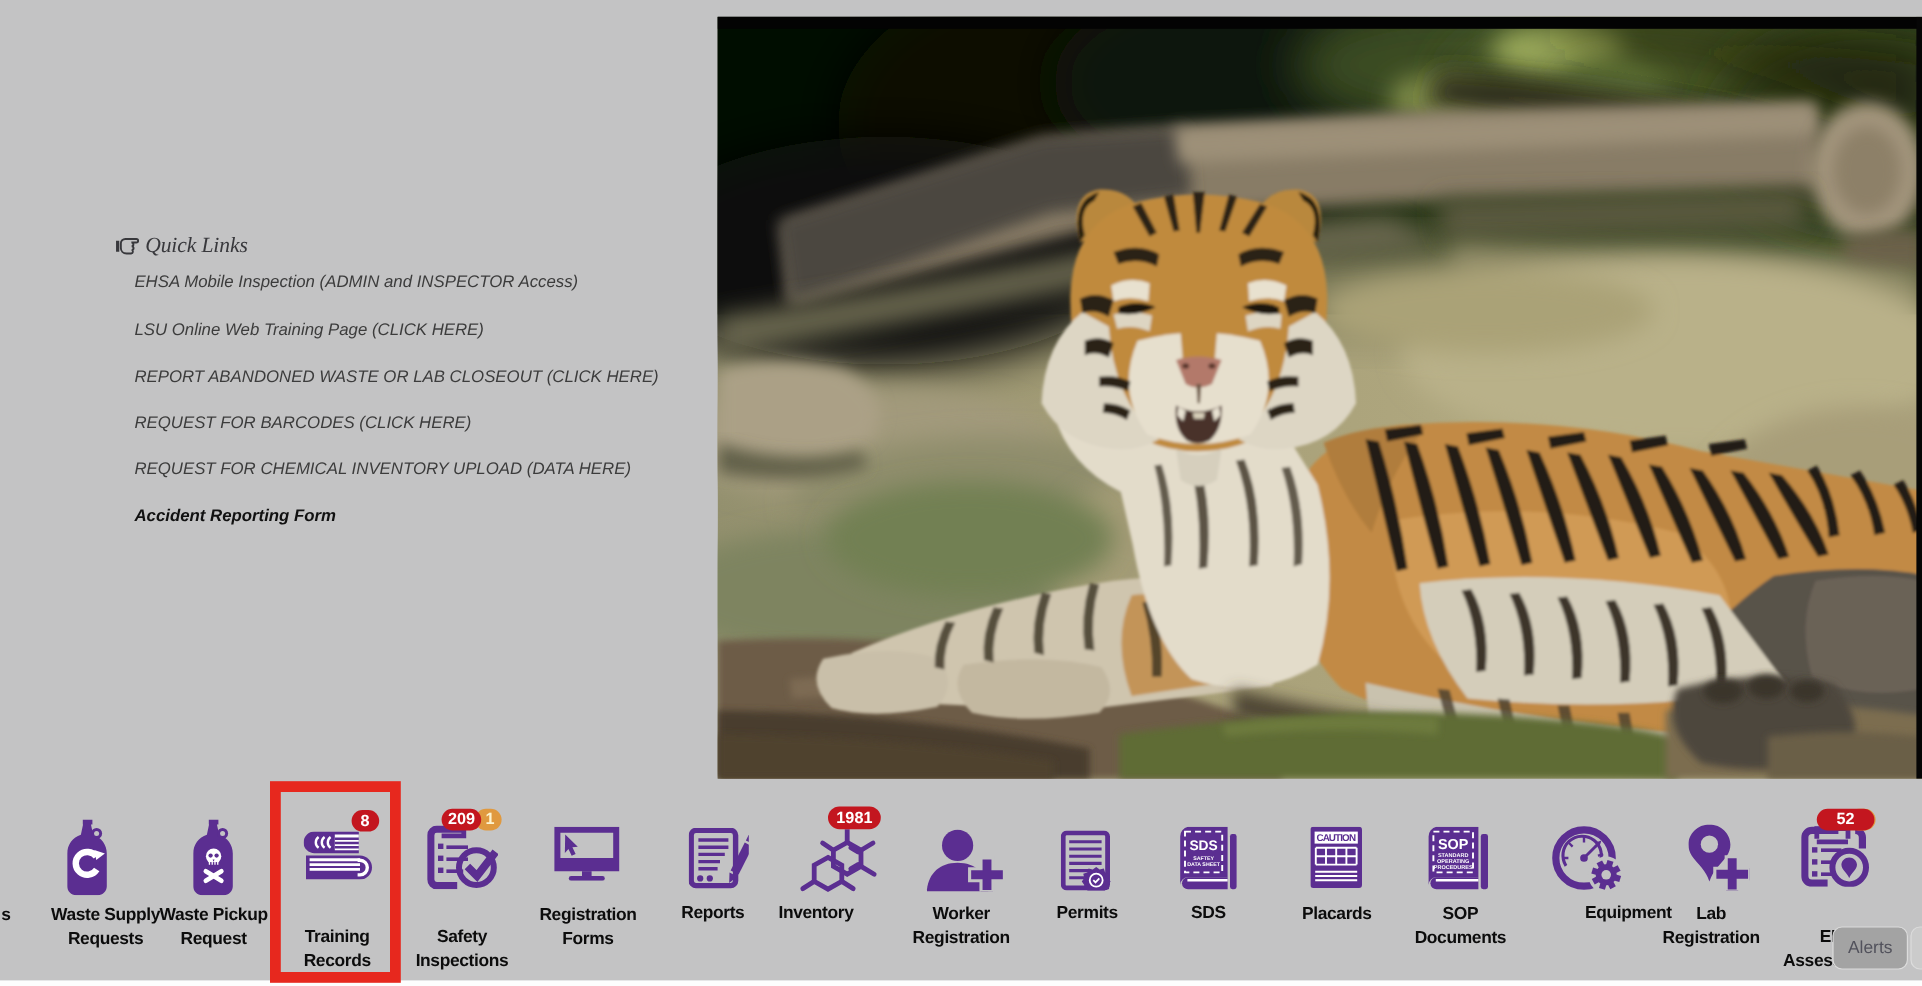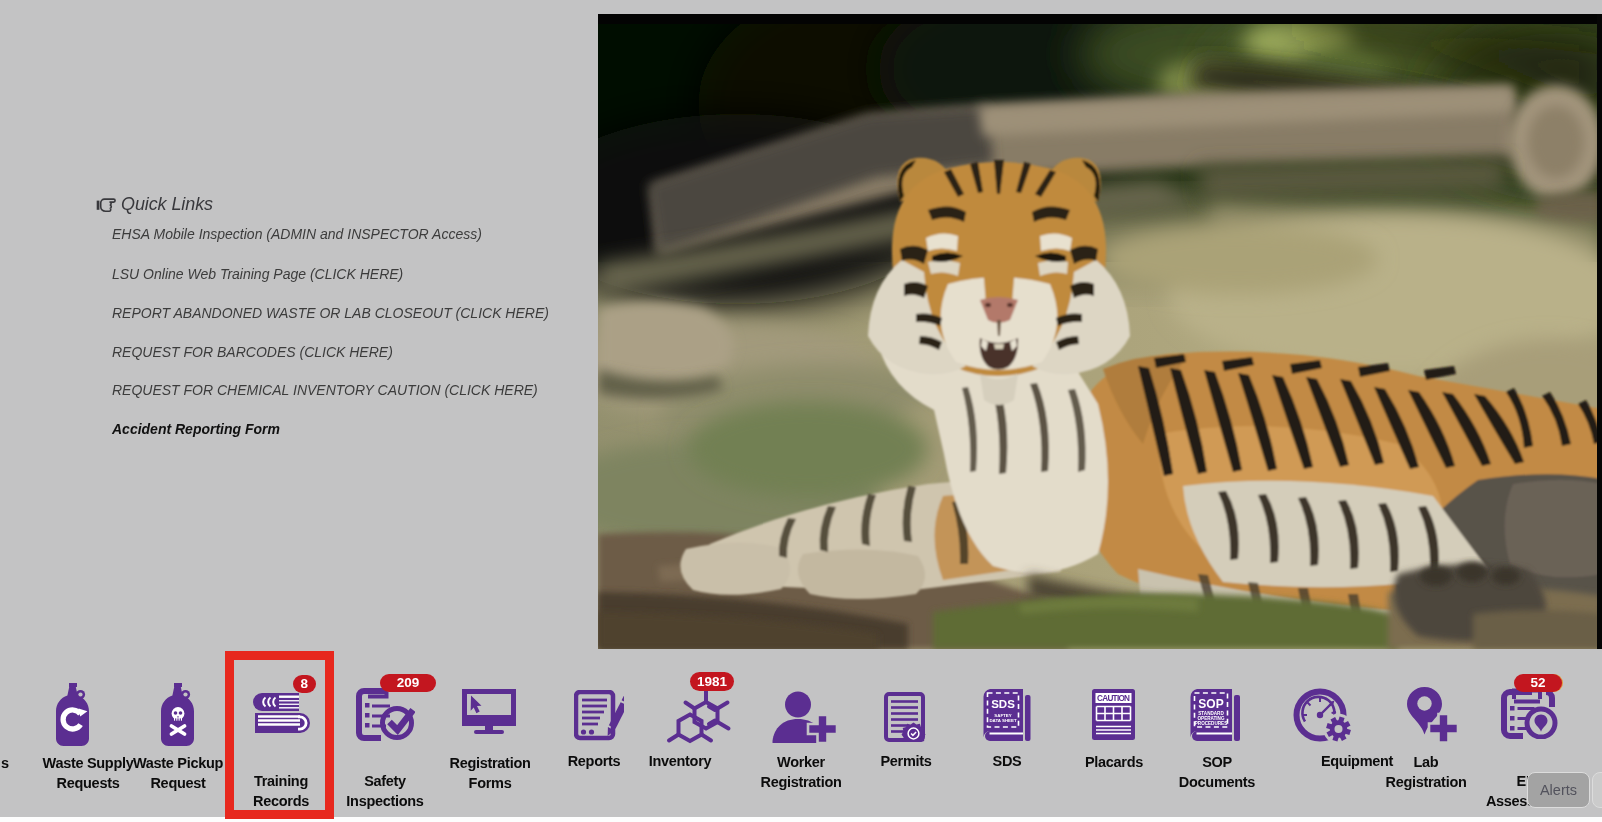--- a/index.html
+++ b/index.html
@@ -1,18 +1,18 @@
 <!DOCTYPE html>
 <html><head>
 <meta charset="utf-8">
 <style>
 html,body{margin:0;padding:0;}
 body{width:1602px;height:822px;background:#c3c3c4;font-family:"Liberation Sans", sans-serif;overflow:hidden;position:relative;}
 .abs{position:absolute;}
-.ql-head{left:121px;top:194px;font-size:18px;font-style:italic;color:#38383c;letter-spacing:-0.1px;}
+.ql-head{left:121px;top:194px;font-size:18px;font-style:italic;color:#38383c;letter-spacing:-0.1px;font-family:Liberation Serif, serif;}
 .qlink{font-size:14px;font-style:italic;color:#3c3c3c;white-space:nowrap;left:112px;}
 .lbl{position:absolute;font-weight:bold;color:#0c0c0c;font-size:14.5px;line-height:19.5px;text-align:center;white-space:nowrap;transform:translateX(-50%);letter-spacing:-0.3px;}
 .badge{position:absolute;color:#fff;font-weight:bold;font-size:13.5px;text-align:center;border-radius:9.5px;line-height:18px;height:18px;z-index:4;}
 .bred{background:#c3161f;}
 .borange{background:#e0993f;color:#fdf3cf;}
 #whitestrip{left:0;top:817px;width:1602px;height:5px;background:#fdfdfd;}
 #redbox{left:225px;top:651px;width:91px;height:150px;border:9px solid #e7281e;z-index:7;}
 #alerts1{z-index:6;left:1527px;top:772px;width:61px;height:34px;background:#a3a3a3;border:1px solid #dcdcdc;border-radius:8px;color:#52525c;font-size:14.5px;text-align:center;line-height:34px;}
 #alerts2{z-index:6;left:1592px;top:772px;width:20px;height:34px;background:#cbcbcb;border:1px solid #dcdcdc;border-radius:8px;}
 </style>
@@ -243,21 +243,21 @@
 
 <svg class="abs" style="left:96px;top:196px" width="21" height="17" viewBox="0 0 21 17">
 <path d="M0.7 4.6 h2.7 v9.2 h-2.7 z" fill="#38383c"></path>
 <path d="M8.5 3.1 H17.6 A1.5 1.5 0 0 1 17.6 6.1 H13.5 A1.55 1.55 0 0 1 13.7 9.2 A1.55 1.55 0 0 1 13.8 12.3 A1.5 1.5 0 0 1 13.3 15.2 H9.5 C6.6 15.2 4.7 13.1 4.7 10.6 V6.9 C4.7 4.8 6.4 3.1 8.5 3.1 Z" fill="none" stroke="#38383c" stroke-width="1.6"></path>
 </svg>
 <div class="abs ql-head">Quick Links</div>
 <div class="abs qlink" style="top:226px">EHSA Mobile Inspection (ADMIN and INSPECTOR Access)</div>
 <div class="abs qlink" style="top:266px">LSU Online Web Training Page (CLICK HERE)</div>
 <div class="abs qlink" style="top:305px">REPORT ABANDONED WASTE OR LAB CLOSEOUT (CLICK HERE)</div>
 <div class="abs qlink" style="top:344px">REQUEST FOR BARCODES (CLICK HERE)</div>
-<div class="abs qlink" style="top:382px">REQUEST FOR CHEMICAL INVENTORY CAUTION (CLICK HERE)</div>
+<div class="abs qlink" style="top:382px">REQUEST FOR CHEMICAL INVENTORY UPLOAD (DATA HERE)</div>
 <div class="abs qlink" style="top:421px;font-weight:bold;color:#111;">Accident Reporting Form</div>
 
 <div class="abs" id="redbox"></div>
 
 <svg class="abs" style="left:56px;top:683px" width="34" height="63" viewBox="0 0 34 63">
 <path d="M13 0 h8 v4 h-1.2 l1.8 8.6 c6.8 2.2 11.4 8.4 11.4 15.6 v27.3 c0 4.1-3.4 7.5-7.5 7.5 H7.5 C3.4 63 0 59.6 0 55.5 V28.2 c0-7.2 4.6-13.4 11.4-15.6 L13.2 4 H13 z" fill="#5b2e91"></path>
 <circle cx="24.5" cy="11.5" r="4.6" fill="#5b2e91"></circle>
 <circle cx="24.5" cy="11.5" r="2.1" fill="#c3c3c4"></circle>
 <path d="M 24.3 30.9 A 9.5 9.5 0 1 0 24.6 41.6 " fill="none" stroke="#ffffff" stroke-width="5.3"></path>
 <path d="M22.6 25.4 L 31.4 28.3 L 24.2 33.6 Z" fill="#ffffff"></path>
@@ -501,21 +501,21 @@
 <div class="lbl" style="left:801px;top:753px;">Worker<br>Registration</div>
 <div class="lbl" style="left:906px;top:752px;">Permits</div>
 <div class="lbl" style="left:1007px;top:752px;">SDS</div>
 <div class="lbl" style="left:1114px;top:753px;">Placards</div>
 <div class="lbl" style="left:1217px;top:753px;">SOP<br>Documents</div>
 <div class="lbl" style="left:1321px;top:752px;margin-left:36px;">Equipment</div>
 <div class="lbl" style="left:1426px;top:753px;">Lab<br>Registration</div>
 <div class="lbl" style="left:1531px;top:772px;">EHS<br>Assessments</div>
 
 <div class="badge bred" style="left:292.5px;top:675px;width:23.5px;">8</div>
-<div class="badge bred" style="left:380px;top:674px;width:56px;z-index:5;">209</div>
+<div class="badge bred" style="left:368px;top:674px;width:33px;z-index:5;">209</div>
 <div class="badge borange" style="left:396px;top:674px;width:22px;text-align:right;padding-right:6px;box-sizing:border-box;width:22px;">1</div>
 <div class="badge bred" style="left:690px;top:672px;width:44px;border-radius:10px;height:19px;line-height:19px;">1981</div>
 <div class="badge bred" style="left:1514px;top:674px;width:48px;z-index:5;">52</div>
 <div class="badge borange" style="left:1540px;top:674px;width:23px;text-align:right;padding-right:7px;box-sizing:border-box;">3</div>
 
 <div class="abs" id="alerts1">Alerts</div>
 <div class="abs" id="alerts2"></div>
 
 <div class="abs" id="whitestrip"></div>
 

